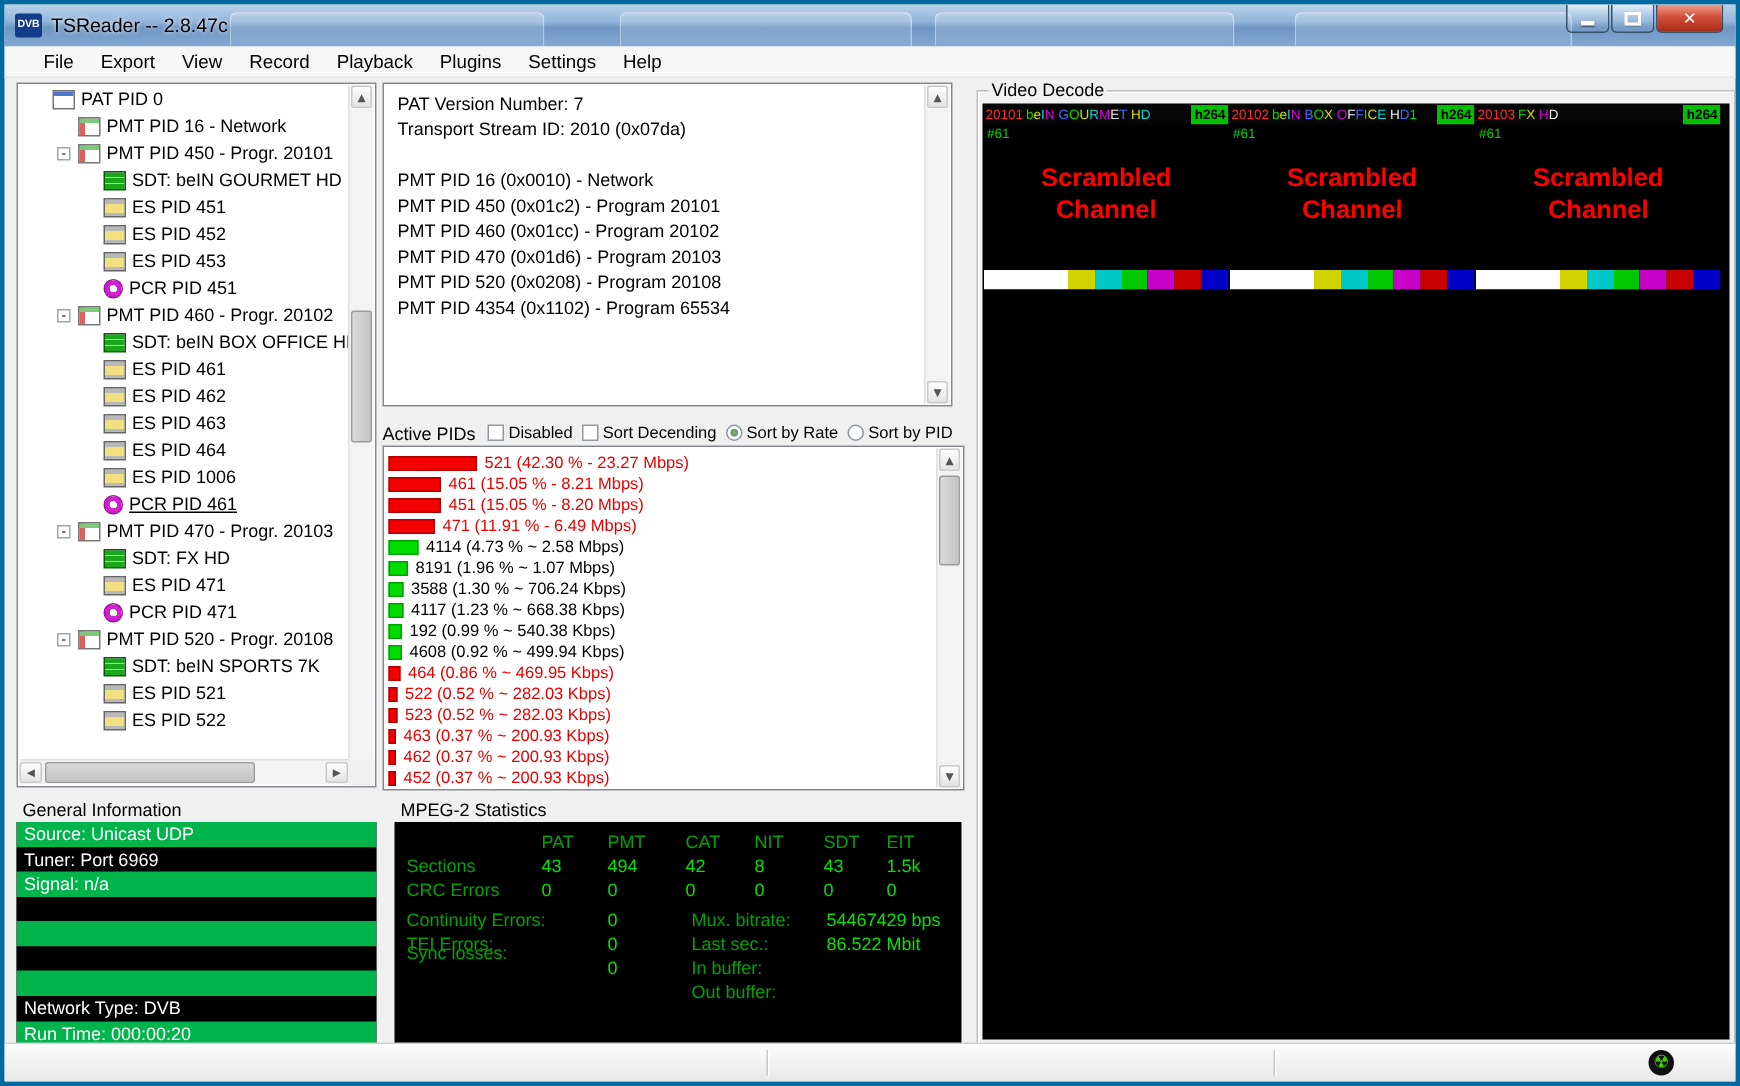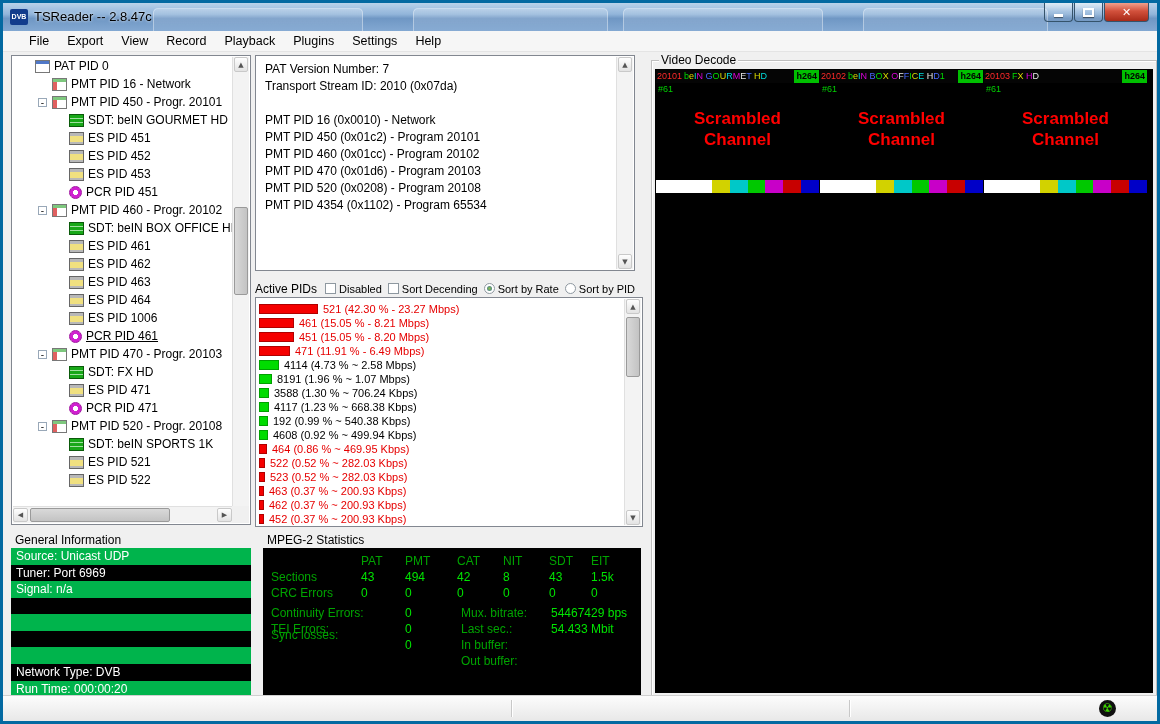--- a/index.html
+++ b/index.html
@@ -278,21 +278,21 @@
         <div class="trow" style="padding-left: 25px;">
           <div class="slot">
             <div class="expander">-</div>
           </div>
           <div class="tico pmt"></div>
           <div class="tlabel">PMT PID 520 - Progr. 20108</div>
         </div>
         <div class="trow" style="padding-left: 42px;">
           <div class="slot"></div>
           <div class="tico sdt"></div>
-          <div class="tlabel">SDT: beIN SPORTS 1K</div>
+          <div class="tlabel">SDT: beIN SPORTS 7K</div>
         </div>
         <div class="trow" style="padding-left: 42px;">
           <div class="slot"></div>
           <div class="tico es"></div>
           <div class="tlabel">ES PID 521</div>
         </div>
         <div class="trow" style="padding-left: 42px;">
           <div class="slot"></div>
           <div class="tico es"></div>
           <div class="tlabel">ES PID 522</div>
@@ -460,21 +460,21 @@
       <div class="st val" style="left: 240px; top: 38px;">0</div>
       <div class="st val" style="left: 286px; top: 38px;">0</div>
       <div class="st val" style="left: 328px; top: 38px;">0</div>
       <div class="st lab" style="left: 8px; top: 58px;">Continuity Errors:</div>
       <div class="st val" style="left: 142px; top: 58px;">0</div>
       <div class="st lab" style="left: 198px; top: 58px;">Mux. bitrate:</div>
       <div class="st val" style="left: 288px; top: 58px;">54467429 bps</div>
       <div class="st lab" style="left: 8px; top: 74px;">TEI Errors:</div>
       <div class="st val" style="left: 142px; top: 74px;">0</div>
       <div class="st lab" style="left: 198px; top: 74px;">Last sec.:</div>
-      <div class="st val" style="left: 288px; top: 74px;">54.433 Mbit</div>
+      <div class="st val" style="left: 288px; top: 74px;">86.522 Mbit</div>
       <div class="st lab" style="left: 8px; top: 80px;">Sync losses:</div>
       <div class="st val" style="left: 142px; top: 90px;">0</div>
       <div class="st lab" style="left: 198px; top: 90px;">In buffer:</div>
       <div class="st lab" style="left: 198px; top: 106px;">Out buffer:</div>
     </div>
 
   <div id="vd-group"></div>
   <div id="vd-label" class="grp-label">Video Decode</div>
   <div id="vd-black">
       <div class="thumb" style="left: 1px;">

